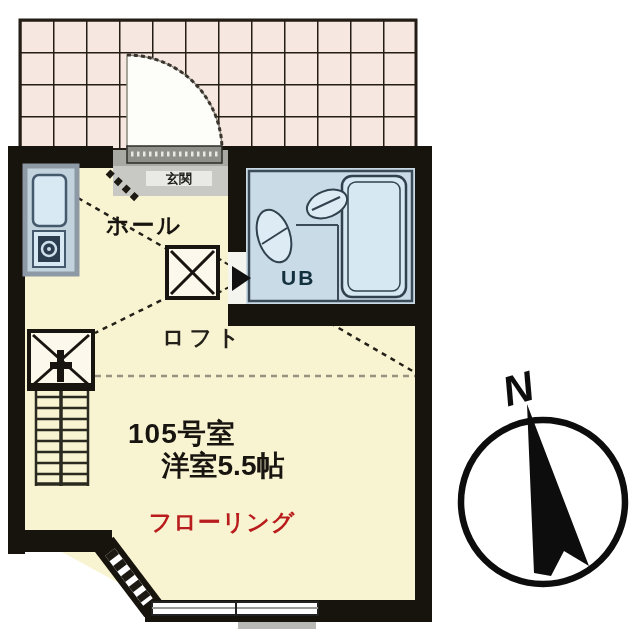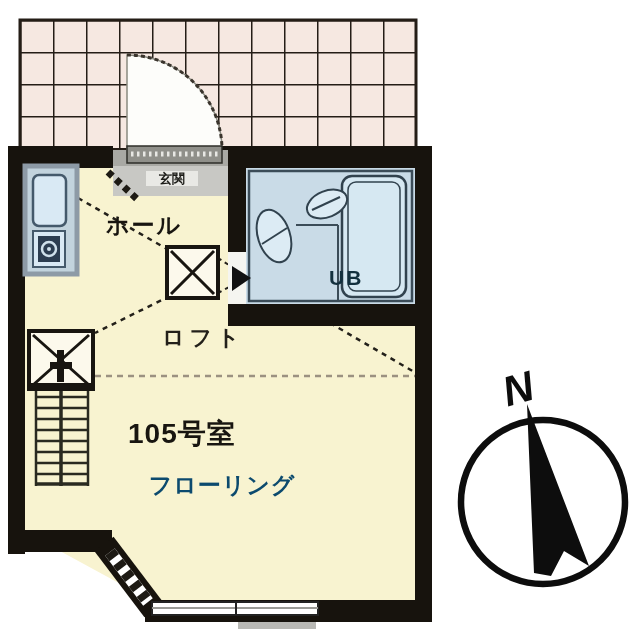--- a/index.html
+++ b/index.html
@@ -4,24 +4,24 @@
 <style>
   html,body{margin:0;padding:0;background:#ffffff;}
   .stage{position:relative;width:640px;height:640px;background:#ffffff;overflow:hidden;
          font-family:"Liberation Sans","DejaVu Sans",sans-serif;}
   .stage svg{position:absolute;left:0;top:0;}
   .lbl{position:absolute;color:#181510;font-weight:bold;line-height:1;white-space:nowrap;}
   .lbl-hall{left:106px;top:214px;font-size:23px;letter-spacing:2px;}
   .lbl-loft{left:162px;top:327px;font-size:22px;letter-spacing:5px;color:#23201a;}
   .lbl-roomno{left:128px;top:420px;width:190px;text-align:left;font-size:28px;letter-spacing:1px;}
   .lbl-roomtype{left:118px;top:452px;width:210px;text-align:center;font-size:28px;}
-  .lbl-flooring{left:122px;top:474px;width:200px;text-align:center;font-size:23px;color:#0c4a6e;letter-spacing:1px;}
+  .lbl-flooring{left:122px;top:511px;width:200px;text-align:center;font-size:23px;color:#b91c1c;letter-spacing:1px;}
   .lbl-genkan{left:146px;top:171px;width:52px;text-align:center;font-size:13px;
-              background:#e9e9e5;padding:1px 0;color:#1c1c18;}
-  .lbl-ub{left:281px;top:267px;font-size:21px;letter-spacing:2px;color:#13303e;margin-left:48px;}
+              background:#e9e9e5;padding:1px 7px;color:#1c1c18;}
+  .lbl-ub{left:281px;top:267px;font-size:21px;letter-spacing:2px;color:#13303e;}
   .lbl-n{left:503px;top:368px;font-size:42px;font-style:italic;color:#0d0d0d;
          transform:rotate(-16deg);}
 </style>
 </head>
 <body>
 
 <div class="stage">
 
   <svg width="640" height="640" viewBox="0 0 640 640">
     <defs>
@@ -121,17 +121,18 @@
     <line x1="236" y1="602" x2="236" y2="615" stroke="#222222" stroke-width="2"></line>
     <rect x="238" y="622" width="78" height="7" fill="#b9b9b5"></rect>
 
     <circle cx="543" cy="502" r="82" fill="none" stroke="#0d0d0d" stroke-width="6.5"></circle>
     <polygon points="527,404 589,566 564,551 551,576 534,573" fill="#0d0d0d"></polygon>
   </svg>
 
   <div class="lbl lbl-loft">ロフト</div>
   <div class="lbl lbl-hall">ホール</div>
   <div class="lbl lbl-roomno">105号室</div>
+  <div class="lbl lbl-roomtype">洋室5.5帖</div>
   <div class="lbl lbl-flooring">フローリング</div>
   <div class="lbl lbl-genkan">玄関</div>
   <div class="lbl lbl-ub">UB</div>
   <div class="lbl lbl-n">N</div>
 </div>
 
 </body></html>

